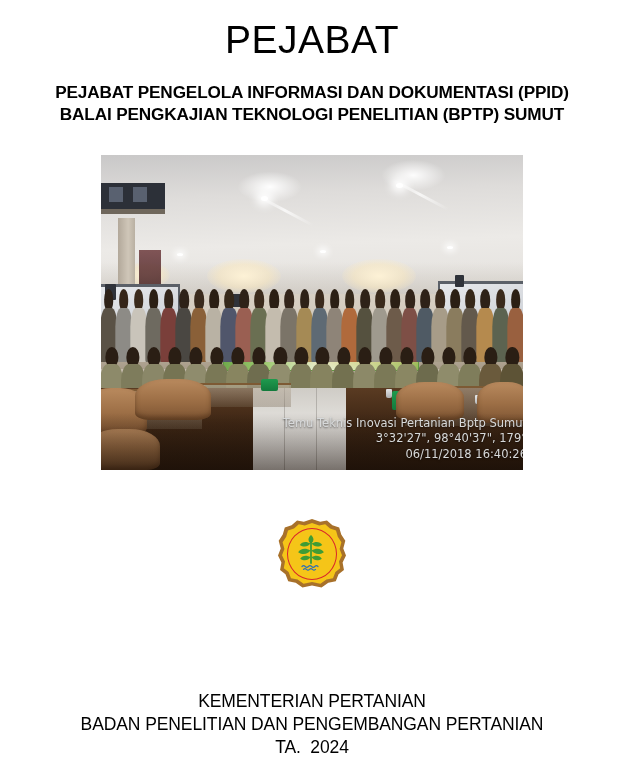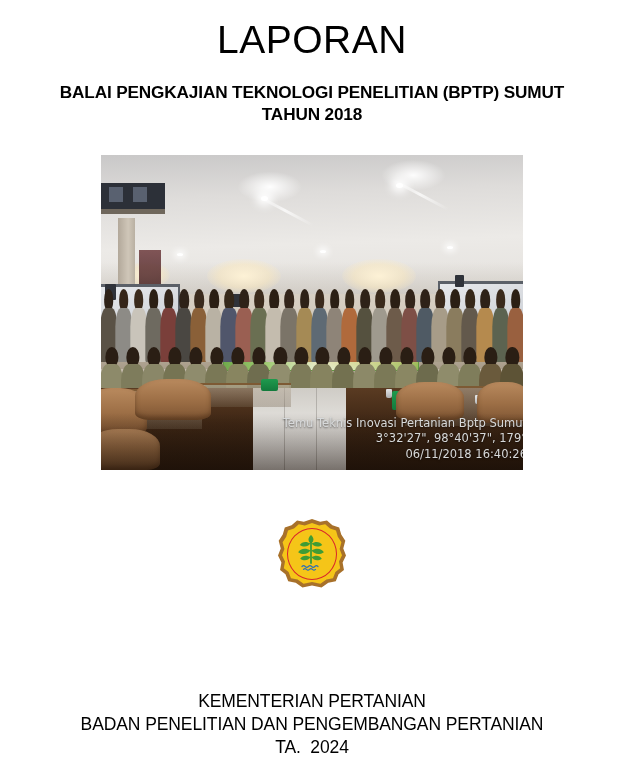--- a/index.html
+++ b/index.html
@@ -383,25 +383,25 @@
     font-size: 17.5px;
     font-weight: 400;
     line-height: 23px;
     letter-spacing: -0.1px;
   }
   .footer-block .foot-line { display: block; white-space: pre; }
 </style>
 </head>
 <body>
 
-<div class="doc-title">LAPORAN</div>
+<div class="doc-title">PEJABAT</div>
 
 <div class="subtitle-block">
+  <span class="sub-line">PEJABAT PENGELOLA INFORMASI DAN DOKUMENTASI (PPID)</span>
   <span class="sub-line">BALAI PENGKAJIAN TEKNOLOGI PENELITIAN (BPTP) SUMUT</span>
-  <span class="sub-line">TAHUN 2018</span>
 </div>
 
 <div class="photo">
 
   <div class="ph-ceiling"></div>
   <div class="streak k1"></div>
   <div class="streak k2"></div>
   <div class="spot s1"></div>
   <div class="spot s2"></div>
   <div class="spot s3"></div>

